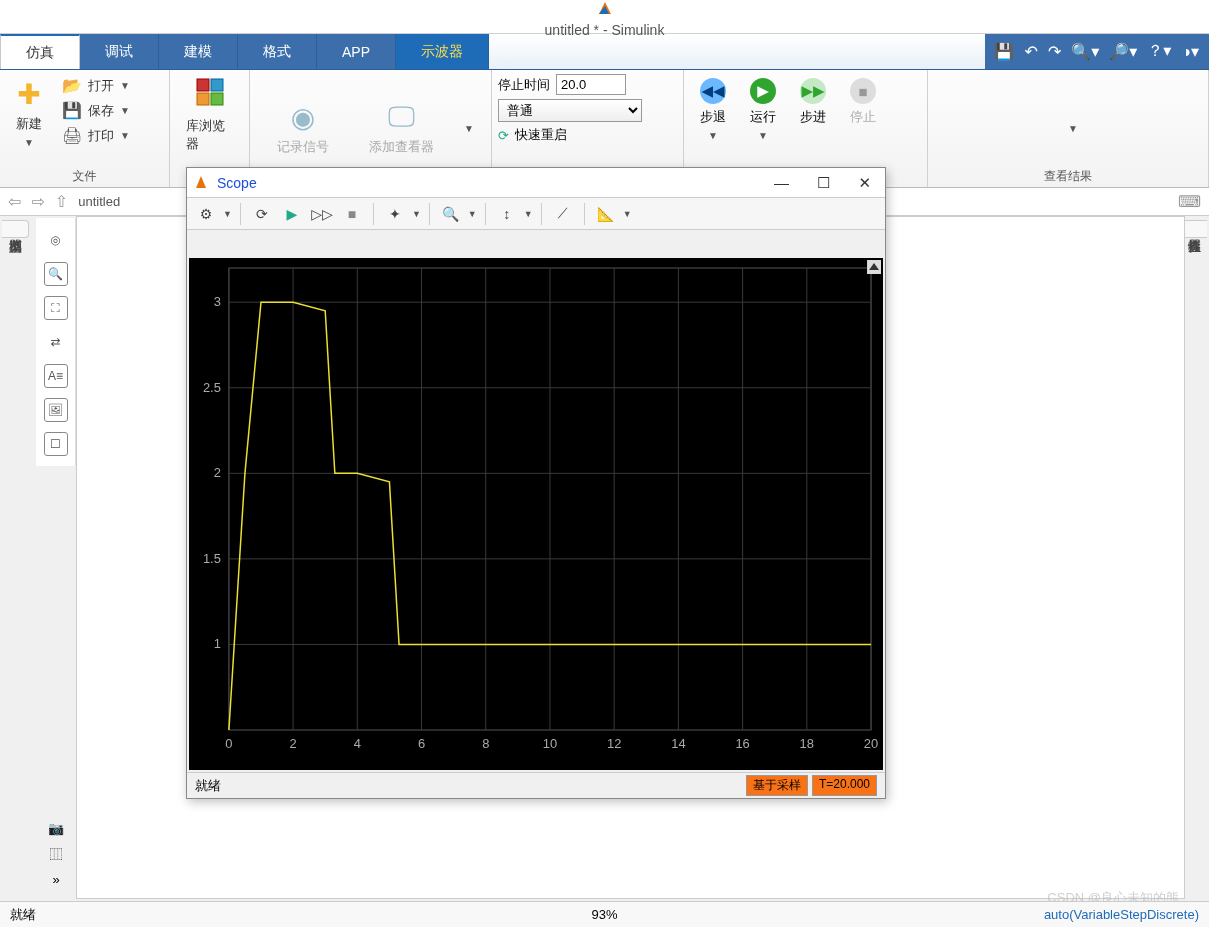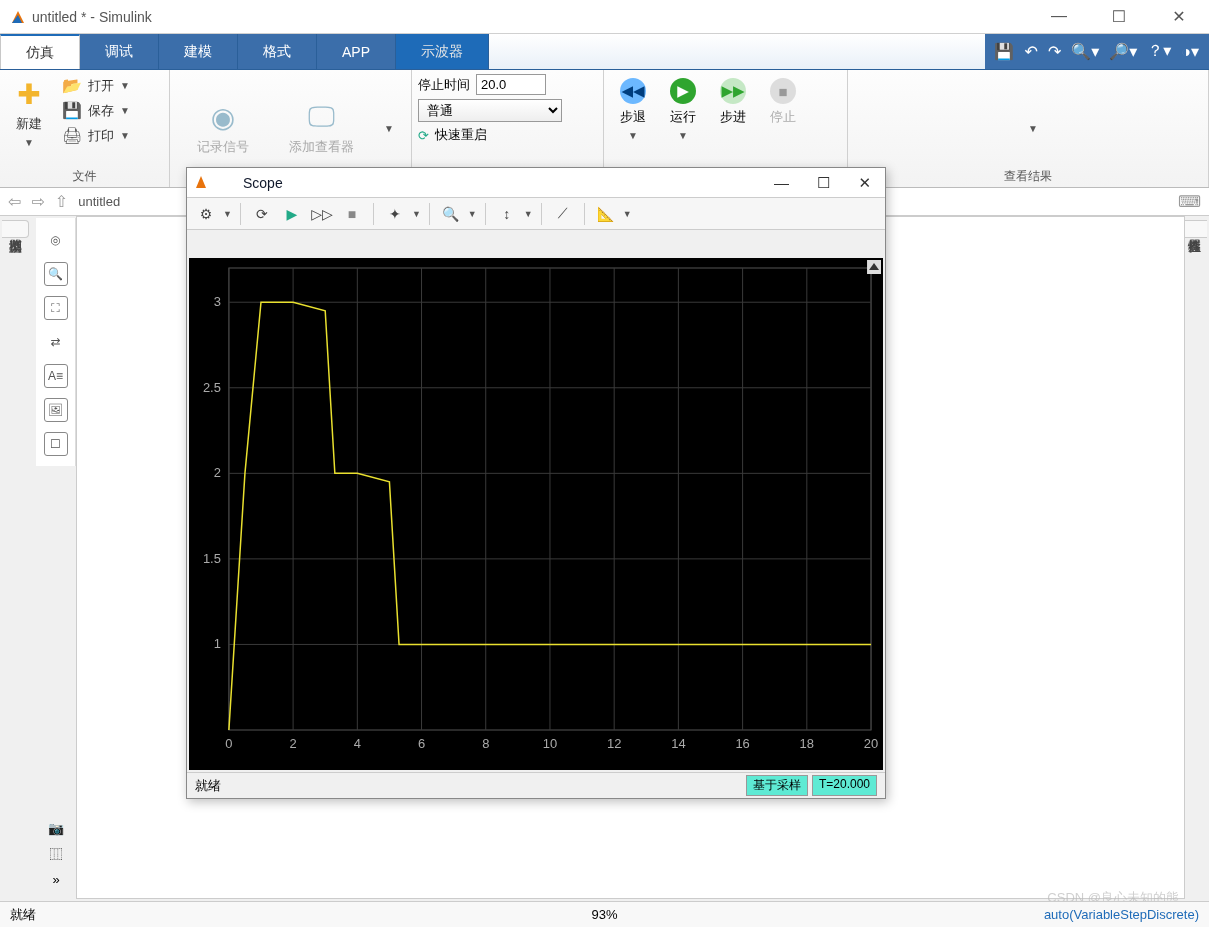--- a/index.html
+++ b/index.html
@@ -1,29 +1,29 @@
 <!DOCTYPE html>
 <html><head>
 <meta charset="utf-8">
 <style>
 * { box-sizing: border-box; margin: 0; padding: 0; font-family: "Microsoft YaHei", "Segoe UI", sans-serif; }
 body { width: 1209px; height: 927px; background: #f0f0f0; overflow: hidden; font-size: 13px; position: relative; }
 
 
-.titlebar { height: 34px; background: #fff; border-bottom: 1px solid #d0d0d0; display: flex; align-items: center; padding: 0 10px; gap: 6px; }
+.titlebar { height: 34px; background: #fff; border-bottom: 1px solid #d0d0d0; display: flex; align-items: center; padding: 0 10px; gap: 6px; flex-direction: column; }
 .titlebar .logo { width: 16px; height: 16px; }
 .titlebar .title { color: #555; font-size: 14px; }
 .titlebar .winbtns { margin-left: auto; display: flex; gap: 20px; color: #555; font-size: 16px; }
 .titlebar .winbtns span { width: 40px; text-align: center; cursor: pointer; }
 
 
 .ribbon-tabs { height: 36px; background: linear-gradient(#fff, #e9f0f8); display: flex; border-bottom: 1px solid #2a5f99; }
 .ribbon-tabs .tab { padding: 0 25px; display: flex; align-items: center; font-size: 14px; color: #fff; background: #3b6eaa; border-right: 1px solid #2a5f99; cursor: pointer; }
 .ribbon-tabs .tab.active { background: #fff; color: #333; border-top: 2px solid #1e6bb8; border-right: 1px solid #c8c8c8; border-left: 1px solid #c8c8c8; }
-.ribbon-tabs .tab.highlight { background: #1e6bb8; color: #e5e5e5; }
+.ribbon-tabs .tab.highlight { background: #1e6bb8; color: #fde047; }
 .ribbon-tabs .right-tools { margin-left: auto; background: #3b6eaa; display: flex; align-items: center; padding: 0 10px; gap: 10px; }
 .ribbon-tabs .right-tools .rtool { color: #fff; font-size: 16px; cursor: pointer; }
 
 
 .ribbon-body { height: 118px; background: linear-gradient(#fdfdfd, #f3f3f3); border-bottom: 1px solid #bbb; display: flex; }
 .ribbon-group { border-right: 1px solid #d0d0d0; padding: 4px 6px; display: flex; flex-direction: column; position: relative; }
 .ribbon-group .group-label { position: absolute; bottom: 2px; left: 0; right: 0; text-align: center; font-size: 12px; color: #555; }
 .ribbon-group .group-content { flex: 1; display: flex; align-items: flex-start; gap: 4px; }
 .vstack { display: flex; flex-direction: column; gap: 2px; align-items: center; }
 .vbtn { display: flex; flex-direction: column; align-items: center; gap: 4px; padding: 4px 10px; cursor: pointer; color: #333; font-size: 13px; }
@@ -69,33 +69,33 @@
 
 
 .statusbar { position: absolute; bottom: 0; left: 0; right: 0; height: 26px; background: #f8f8f8; border-top: 1px solid #ccc; display: flex; align-items: center; padding: 0 10px; font-size: 13px; }
 .statusbar .center { position: absolute; left: 50%; transform: translateX(-50%); }
 .statusbar .right { margin-left: auto; color: #1e6bb8; }
 .watermark { position: absolute; bottom: 20px; right: 30px; color: #bbb; font-size: 13px; opacity: 0.7; }
 
 
 .scope { position: absolute; left: 186px; top: 167px; width: 700px; height: 632px; background: #f0f0f0; border: 1px solid #888; box-shadow: 2px 3px 10px rgba(0,0,0,0.25); }
 .scope-title { height: 30px; background: #fff; border-bottom: 1px solid #ccc; display: flex; align-items: center; padding: 0 8px; gap: 6px; }
-.scope-title .stitle { font-size: 14px; color: #0f172a; margin-left: 26px; }
+.scope-title .stitle { font-size: 14px; color: #1d4ed8; }
 .scope-title .scbtns { margin-left: auto; display: flex; gap: 16px; font-size: 15px; color: #333; }
 .scope-title .scbtns span { cursor: pointer; padding: 0 6px; }
 .scope-menu { height: 26px; background: #fff; display: flex; align-items: center; padding: 0 8px; gap: 18px; font-size: 13px; border-bottom: 1px solid #ddd; position: relative;}
 .scope-menu .mitem { cursor: pointer; }
 .scope-menu .pin { position: absolute; right: 6px; bottom: 2px; font-size: 13px; color: #333;}
 .scope-toolbar { height: 32px; background: #f6f6f6; border-bottom: 1px solid #ccc; display: flex; align-items: center; padding: 0 6px; gap: 4px; }
 .scope-toolbar .stbtn { width: 26px; height: 26px; display: flex; align-items: center; justify-content: center; font-size: 14px; color: #444; cursor: pointer; border: 1px solid transparent; border-radius: 3px; }
 .scope-toolbar .sep { width: 1px; height: 22px; background: #ccc; margin: 0 4px; }
 .scope-plot { position: absolute; top: 90px; left: 2px; right: 2px; bottom: 28px; background: #000; }
 .scope-status { position: absolute; bottom: 0; left: 0; right: 0; height: 26px; background: #f0f0f0; border-top: 1px solid #ccc; display: flex; align-items: center; padding: 0 8px; font-size: 13px; }
 .scope-status .sright { margin-left: auto; display: flex; gap: 4px; }
-.scope-status .sbox { border: 1px solid #999; background: #5eead4; padding: 1px 6px; font-size: 12px; }
+.scope-status .sbox { border: 1px solid #999; background: #f97316; padding: 1px 6px; font-size: 12px; }
 
 
 </style>
 </head>
 <body>
 
 <div class="titlebar">
   <span class="logo">
     <svg width="16" height="16">
         <path d="M2 14 L8 2 L14 14 Z" fill="#e8730c"></path>
@@ -150,20 +150,35 @@
         <div class="hbtn">
             <span class="icon" style="color:#555">🖨</span>
             <span>打印</span>
             <span class="dropdown-caret">▼</span>
           </div>
       </div>
     </div>
     <div class="group-label">文件</div>
   </div>
 
+  <div class="ribbon-group" style="width:80px">
+    <div class="group-content" style="justify-content:center">
+      <div class="vbtn">
+        <span class="icon">
+          <svg width="28" height="28">
+              <rect x="1" y="1" width="12" height="12" fill="#c33" stroke="#900"></rect>
+              <rect x="15" y="1" width="12" height="12" fill="#39c" stroke="#069"></rect>
+              <rect x="1" y="15" width="12" height="12" fill="#e93" stroke="#b60"></rect>
+              <rect x="15" y="15" width="12" height="12" fill="#6b4" stroke="#380"></rect>
+            </svg>
+        </span>
+        <span>库浏览器</span>
+      </div>
+    </div>
+  </div>
 
   <div class="ribbon-group" style="width:242px">
     <div class="group-content" style="justify-content:center;gap:20px;align-items:center">
       <div class="vbtn disabled">
         <span class="icon" style="color:#9bc">◉</span>
         <span>记录信号</span>
       </div>
       <div class="vbtn disabled">
         <span class="icon" style="color:#9bc">🖵</span>
         <span>添加查看器</span>

